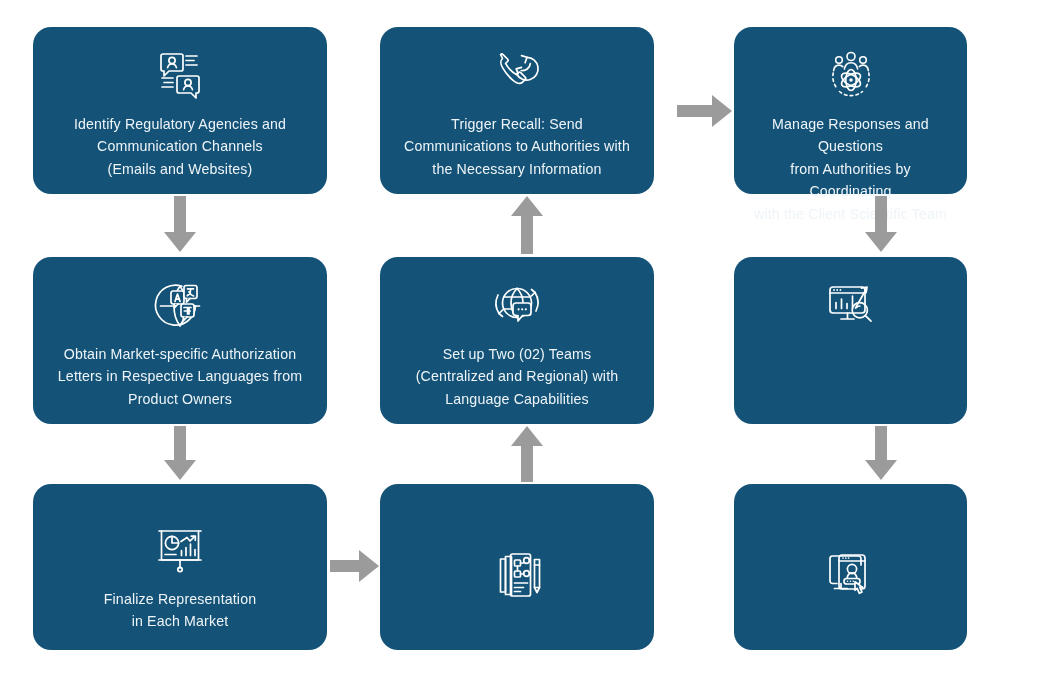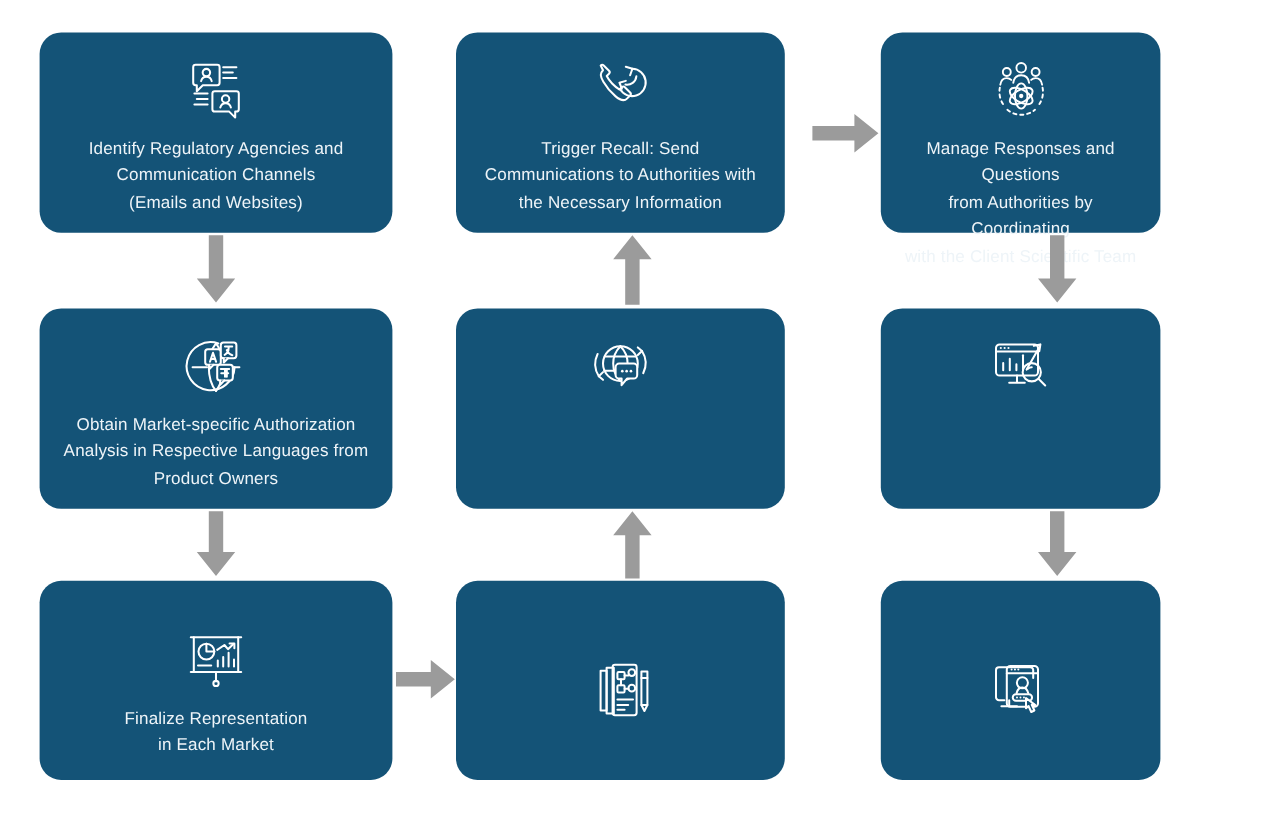--- a/index.html
+++ b/index.html
@@ -125,41 +125,44 @@
         <path d="M26.5 31v3.6l3.5-3.6" fill="#145377"></path>
         <rect x="36" y="12.5" width="13" height="13" rx="2.2" fill="#145377"></rect>
         <path d="M39.5 15.8h6M42.5 15.8v1.5c0 2.6-1.3 4.4-3.3 5.4M41 18.8c.9 2.1 2.5 3.5 4.6 4.2"></path>
         <path d="M38.5 25.5v3.6l3.5-3.6" fill="#145377"></path>
         <rect x="33" y="31" width="13" height="13" rx="2.2" fill="#145377"></rect>
         <path d="M36 34.5h7M39.5 34.5v6.5M36.4 38h5.8M41 34.5v6.5"></path>
         <path d="M35.5 44v3.6l3.5-3.6" fill="#145377"></path>
       </svg>
     </span>
     <span class="label">Obtain Market-specific Authorization
-Analysis in Respective Languages from
+Letters in Respective Languages from
 Product Owners</span>
   </div>
 
   <div class="node c2 r2">
     <span class="icon">
       <svg viewBox="0 0 64 64" fill="none" stroke="#ffffff" stroke-width="1.7" stroke-linecap="round" stroke-linejoin="round">
         <circle cx="32" cy="30" r="14.5"></circle>
         <path d="M32 15.5c-4 4-6 9-6 14.5s2 10.5 6 14.5"></path>
         <path d="M32 15.5c4 4 6 9 6 14.5"></path>
         <path d="M19 24h26M18.5 36h15"></path>
         <path d="M46.5 16.5 50 19.5l-3.5 3.4"></path>
         <path d="M50 19.5a19 19 0 0 1 1 18.5"></path>
         <path d="M17.5 43.5 14 40.5l3.5-3.4"></path>
         <path d="M14 40.5a19 19 0 0 1-1-18.5"></path>
         <path d="M31 30h12a3 3 0 0 1 3 3v6.5a3 3 0 0 1-3 3h-5.5L33 48v-5.5h-2a3 3 0 0 1-3-3V33a3 3 0 0 1 3-3z" fill="#145377"></path>
         <circle cx="33.6" cy="36.3" r="1.1" fill="#ffffff" stroke="none"></circle>
         <circle cx="37.2" cy="36.3" r="1.1" fill="#ffffff" stroke="none"></circle>
         <circle cx="40.8" cy="36.3" r="1.1" fill="#ffffff" stroke="none"></circle>
       </svg>
     </span>
+    <span class="label">Set up Two (02) Teams
+(Centralized and Regional) with
+Language Capabilities</span>
   </div>
 
   <div class="node c3 r2">
     <span class="icon">
       <svg viewBox="0 0 64 64" fill="none" stroke="#ffffff" stroke-width="1.7" stroke-linecap="round" stroke-linejoin="round">
         <rect x="11" y="14" width="35" height="26" rx="3"></rect>
         <path d="M11 20h35"></path>
         <circle cx="15" cy="17" r=".9" fill="#ffffff" stroke="none"></circle>
         <circle cx="18.2" cy="17" r=".9" fill="#ffffff" stroke="none"></circle>
         <circle cx="21.4" cy="17" r=".9" fill="#ffffff" stroke="none"></circle>

